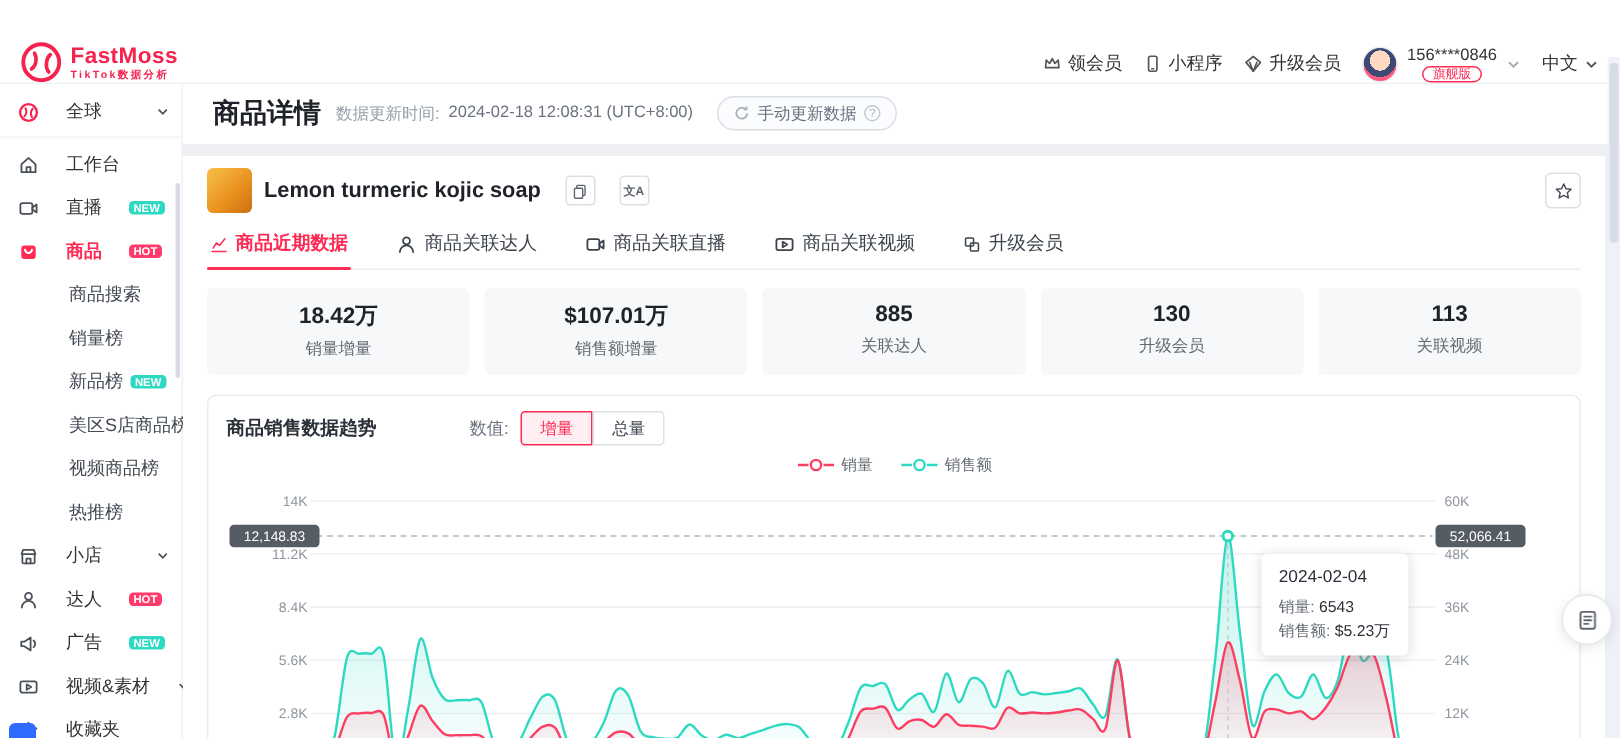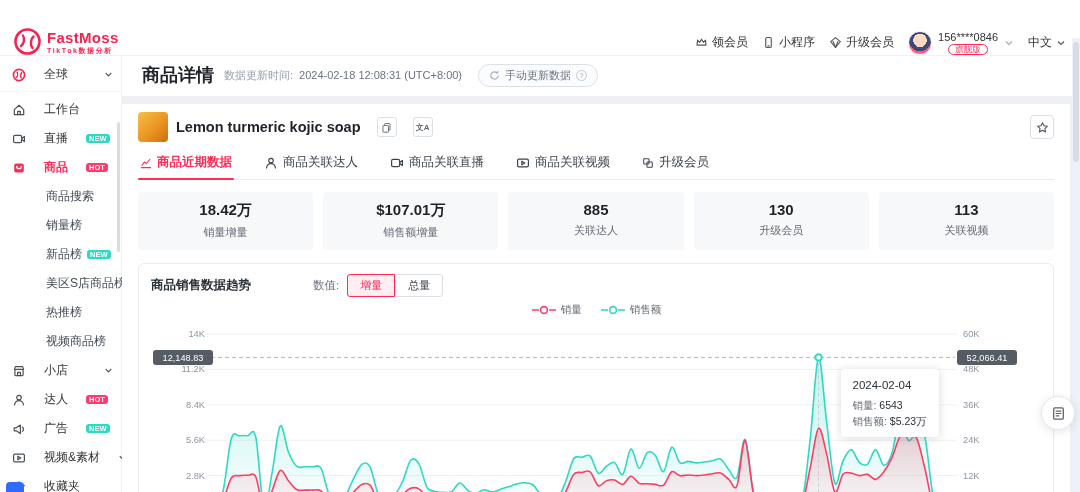--- a/index.html
+++ b/index.html
@@ -220,24 +220,24 @@
           <span>销量榜</span>
         </div>
         <div class="side-sub">
           <span>新品榜</span>
           <span class="badge teal">NEW</span>
         </div>
         <div class="side-sub">
           <span>美区S店商品榜</span>
         </div>
         <div class="side-sub">
+          <span>视频商品榜</span>
+        </div>
+        <div class="side-sub">
           <span>热推榜</span>
-        </div>
-        <div class="side-sub">
-          <span>视频商品榜</span>
         </div>
         <div class="side-row ">
           <span class="" style="display:inline-flex">
             <svg width="14" height="14" viewBox="0 0 14 14" fill="none" stroke="currentColor" stroke-width="1.2" stroke-linecap="round" stroke-linejoin="round">
               <path d="M2.4 5.4 L3.4 2.6 H10.6 L11.6 5.4"></path>
               <rect x="2.9" y="5.4" width="8.2" height="6.2" rx="0.8"></rect>
               <path d="M5.6 11.6 V8.4 H8.4 V11.6"></path>
             </svg>
           </span>
           <span>小店</span>

